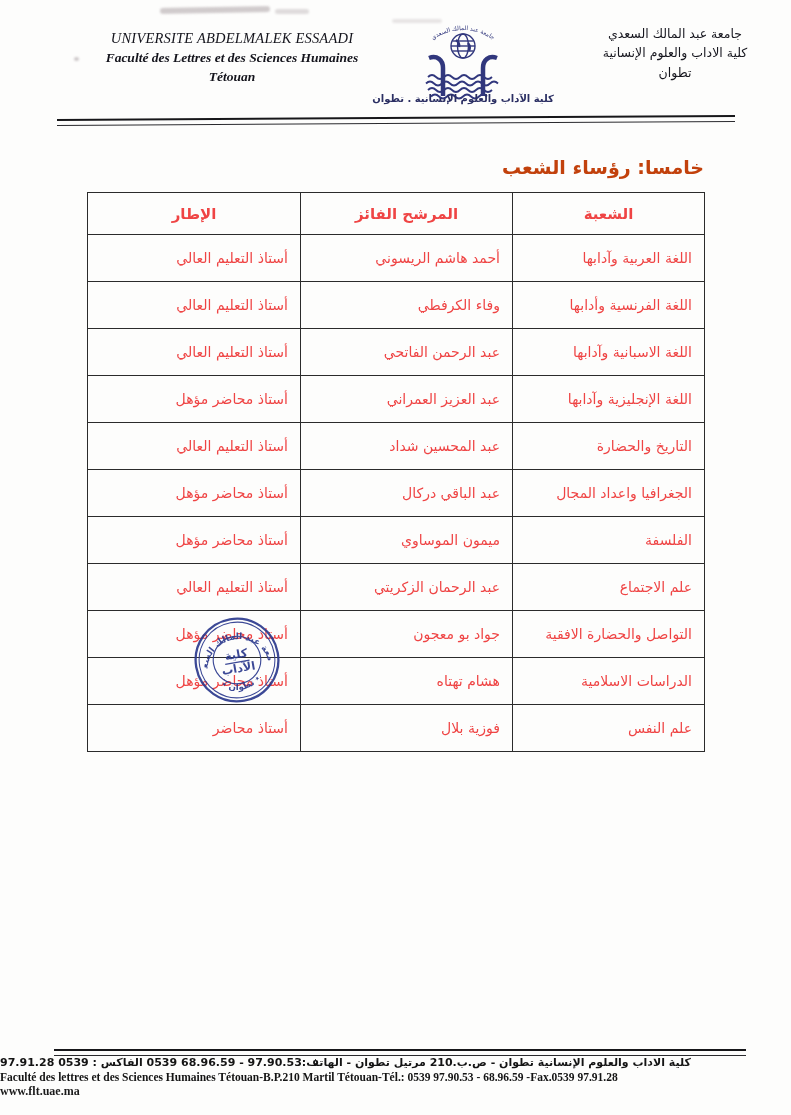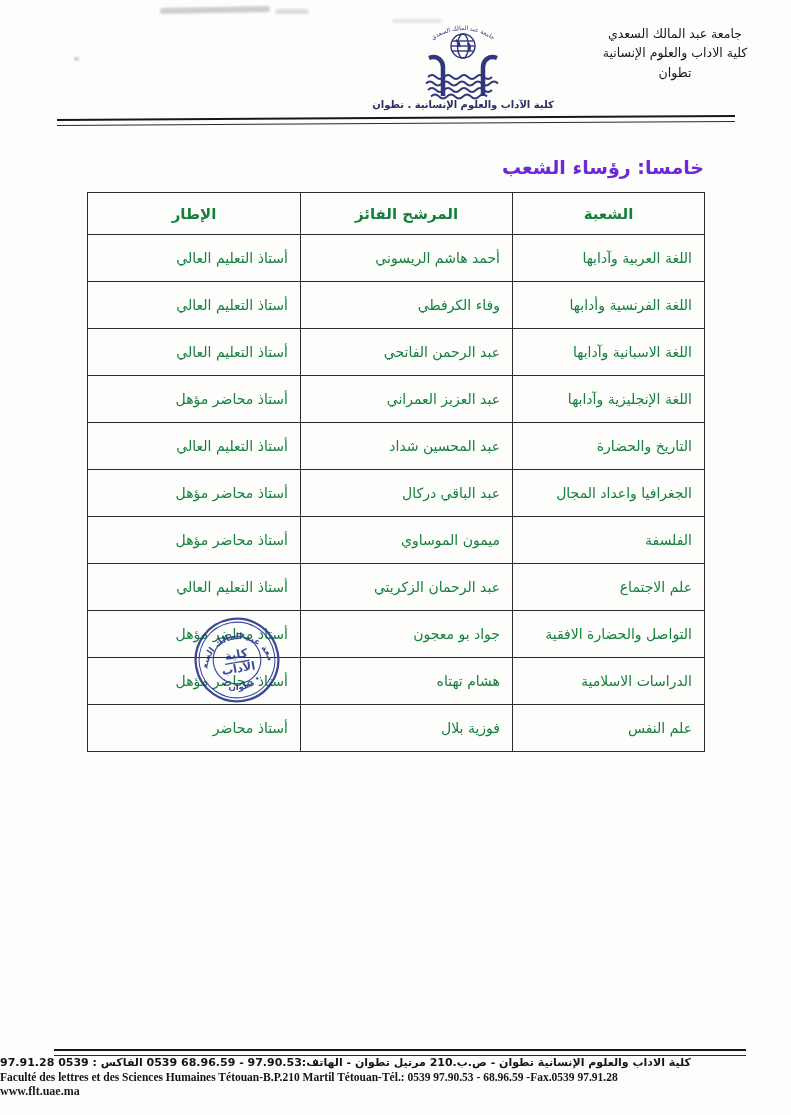--- a/index.html
+++ b/index.html
@@ -26,46 +26,46 @@
   }
   .hdr-fr .l1{font-size:14.5px;letter-spacing:.2px;}
   .hdr-fr .l2{font-size:13.5px;font-weight:bold;margin-top:3px;}
   .hdr-fr .l3{font-size:13.5px;font-weight:bold;margin-top:3px;}
   .hdr-ar{
     position:absolute;top:24px;left:585px;width:180px;
     text-align:center;direction:rtl;font-size:12.5px;line-height:1.55;color:#17171f;
   }
   .logo-wrap{position:absolute;top:22px;left:398px;width:130px;}
   .logo-caption{
-    position:absolute;top:99px;left:360px;width:206px;
+    position:absolute;top:93px;left:360px;width:206px;
     text-align:center;direction:rtl;font-size:10px;font-weight:bold;color:#2b2f63;
   }
   .sep{
     position:absolute;height:4px;
     border-top:2.5px solid #17171a;border-bottom:1px solid #2a2a2e;
   }
   .sep.header{top:117px;left:57px;width:678px;transform:rotate(-0.35deg);}
   .sep.footer{top:1049px;left:54px;width:692px;}
   
   .doc-title{
     position:absolute;top:156px;left:87px;width:617px;
     direction:rtl;text-align:right;
-    font-size:19px;font-weight:bold;color:#6d28d9;
+    font-size:19px;font-weight:bold;color:#c2410c;
   }
   
   table.main{
     position:absolute;top:192px;left:87px;width:617px;
     border-collapse:collapse;direction:rtl;table-layout:fixed;
   }
   table.main col.c-dept{width:192px;}
   table.main col.c-cand{width:212px;}
   table.main col.c-grade{width:213px;}
   table.main th,table.main td{
     border:1.4px solid #2b2b2b;
-    font-size:14px;color:#15803d;
+    font-size:14px;color:#ef4444;
     overflow:hidden;white-space:nowrap;
   }
   table.main th{height:39px;text-align:center;font-weight:bold;font-size:15px;}
   table.main td{height:30px;text-align:right;padding:8px 12px;}
   
   .stamp{position:absolute;top:616px;left:193px;width:88px;height:88px;opacity:.92;transform:rotate(-10deg);}
   
   .ftr{position:absolute;top:1056px;left:0;width:791px;text-align:left;}
   .ftr .ar{direction:rtl;font-size:11px;font-weight:bold;color:#141414;}
   .ftr .fr{font-family:"Liberation Serif",serif;font-size:11.5px;font-weight:bold;color:#141414;margin-top:2px;}
@@ -74,20 +74,25 @@
 </head>
 <body>
 
 <div class="page">
 
   <div class="smudge s1"></div>
   <div class="smudge s2"></div>
   <div class="smudge s3"></div>
   <div class="smudge s4"></div>
 
+  <div class="hdr-fr">
+    <div class="l1">UNIVERSITE ABDELMALEK ESSAADI</div>
+    <div class="l2">Faculté des Lettres et des Sciences Humaines</div>
+    <div class="l3">Tétouan</div>
+  </div>
 
   <div class="logo-wrap">
     <svg width="130" height="78" viewBox="0 0 130 78">
       <g stroke="#31377d" fill="none" stroke-width="1.4">
 
         <path id="logoArc" d="M 36,17 Q 65,-1 94,17" stroke="none"></path>
         <text font-size="6" fill="#31377d" stroke="none" font-family="DejaVu Sans,sans-serif">
           <textPath href="#logoArc" startOffset="50%" text-anchor="middle">جامعة عبد المالك السعدي</textPath>
         </text>
 

